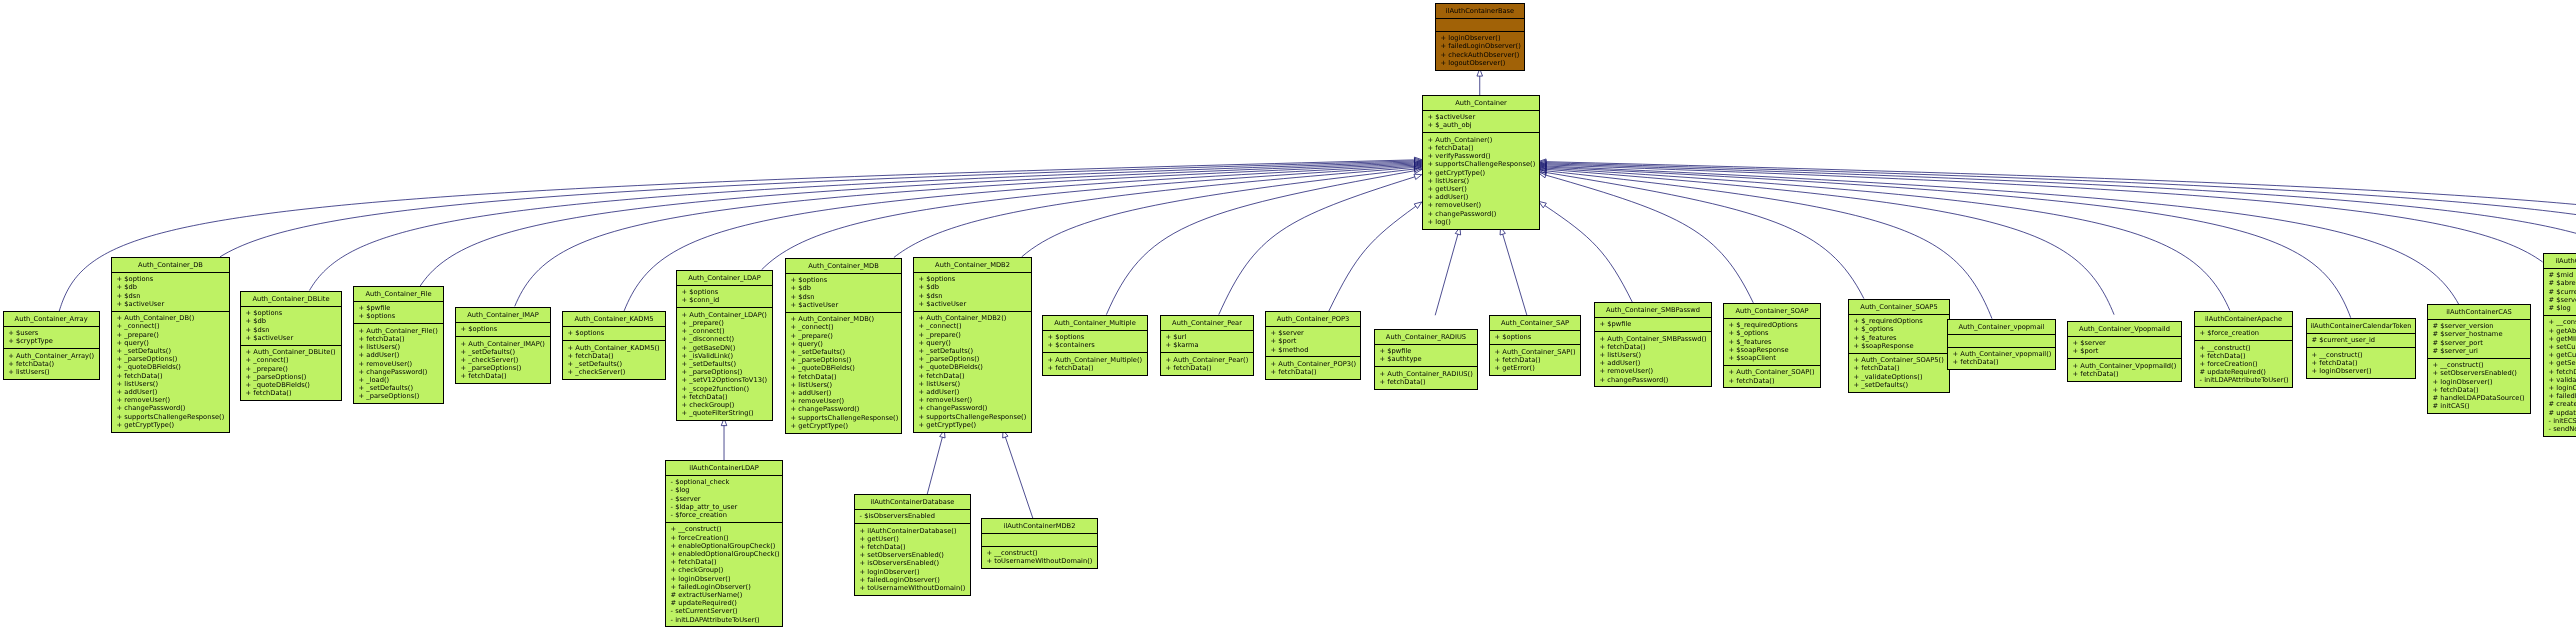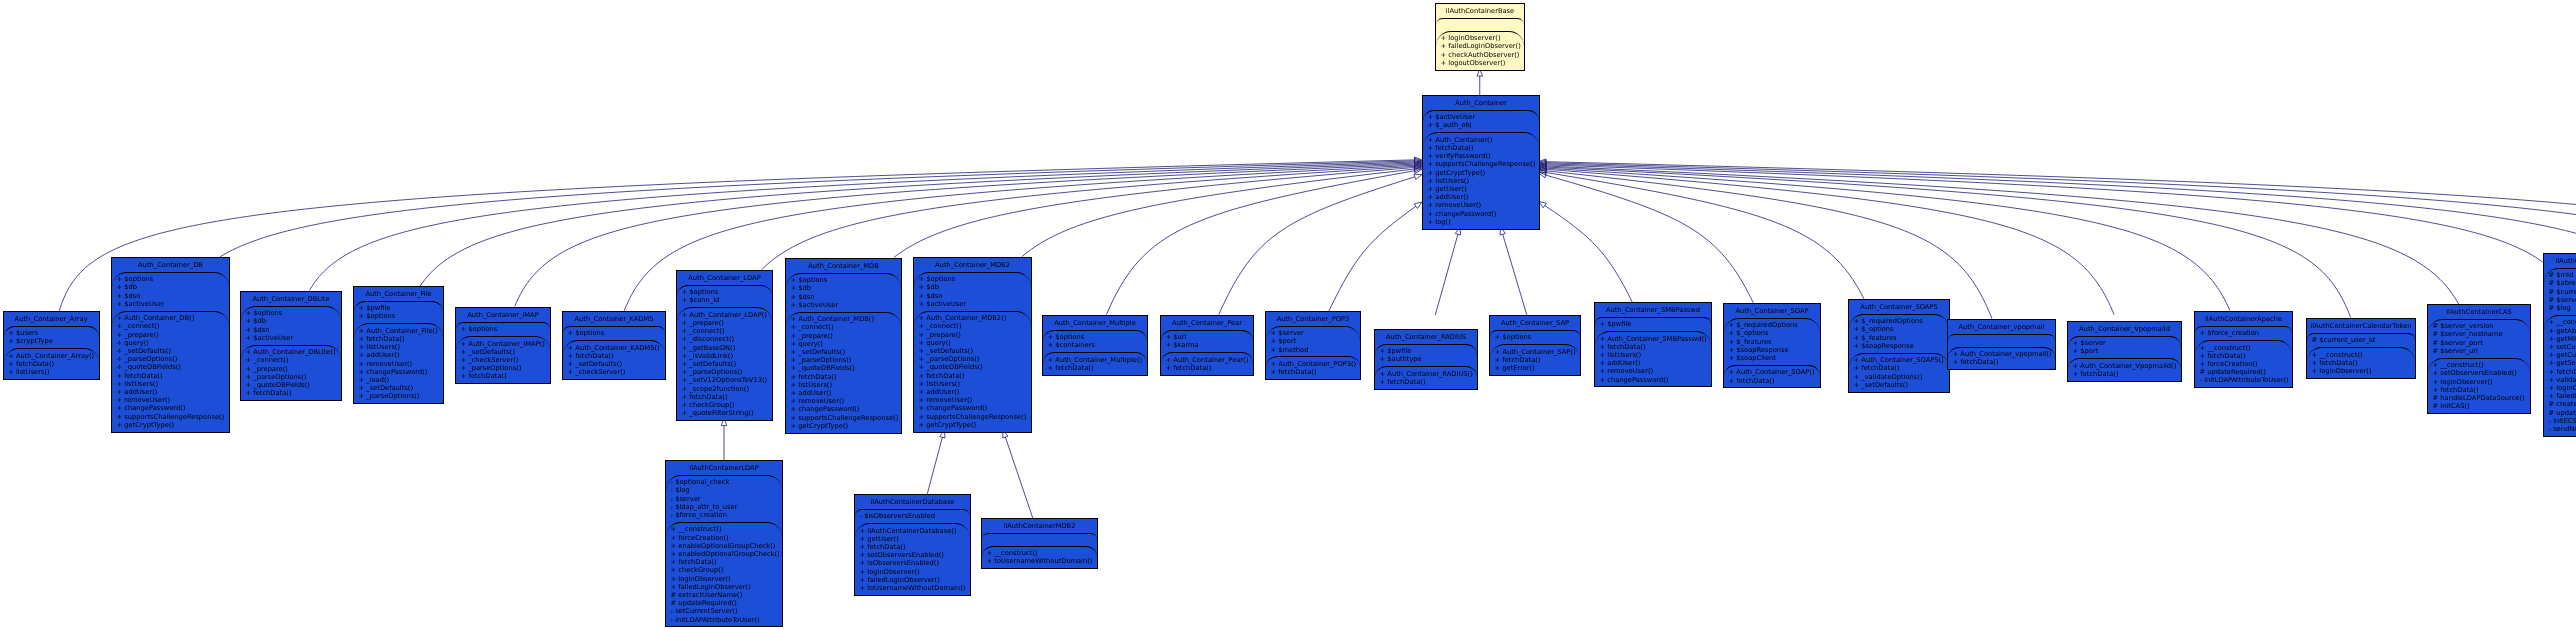--- a/index.html
+++ b/index.html
@@ -1,23 +1,23 @@
 <!DOCTYPE html>
 <html style="font-size:8.2px"><head>
 <meta charset="utf-8">
 <title>ilAuthContainerBase inheritance diagram</title>
 <style>
 html,body{margin:0;padding:0;background:#ffffff;}
 #canvas{position:relative;width:2926px;height:629px;background:#ffffff;overflow:hidden;
   font-family:"DejaVu Sans",sans-serif;-webkit-font-smoothing:antialiased;text-rendering:geometricPrecision;}
-.uml-box{position:absolute;box-sizing:content-box;background:#1d4ed8;z-index:2;
+.uml-box{position:absolute;box-sizing:content-box;background:#bef264;z-index:2;
   border:0.7px solid #000000;}
-.uml-box.filled{background:#fef9c3;}
+.uml-box.filled{background:#a16207;}
 .uml-title{text-align:center;font-size:6.7px;line-height:8.2px;padding:2.7px 2.6px;white-space:nowrap;color:#000000;}
-.uml-sec{border-top:0.7px solid #000000;padding:2.6px 0 2.6px 0;border-radius:15px;}
+.uml-sec{border-top:0.7px solid #000000;padding:2.6px 0 2.6px 0;}
 .uml-row{font-size:6.7px;line-height:8.2px;padding-left:4.6px;white-space:nowrap;color:#000000;}
 .uml-sec.empty{height:13px;padding:0;box-sizing:border-box;}
 svg#edges{position:absolute;left:0;top:0;width:2926px;height:629px;z-index:1;overflow:visible;}
 svg#edges path{fill:none;stroke:#191970;stroke-width:1.5px;}
 svg#edges polygon{fill:none;stroke:#191970;stroke-width:1.5px;}
 </style>
 </head>
 <body>
 
 <div id="canvas">

